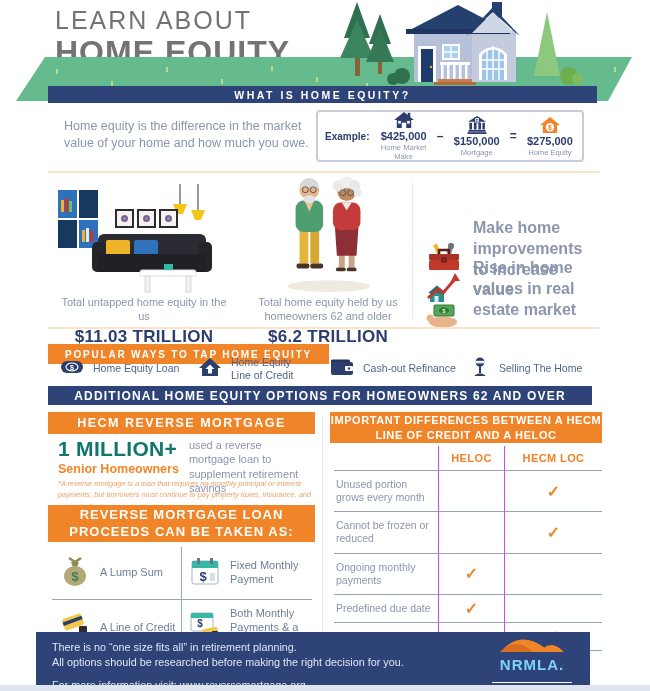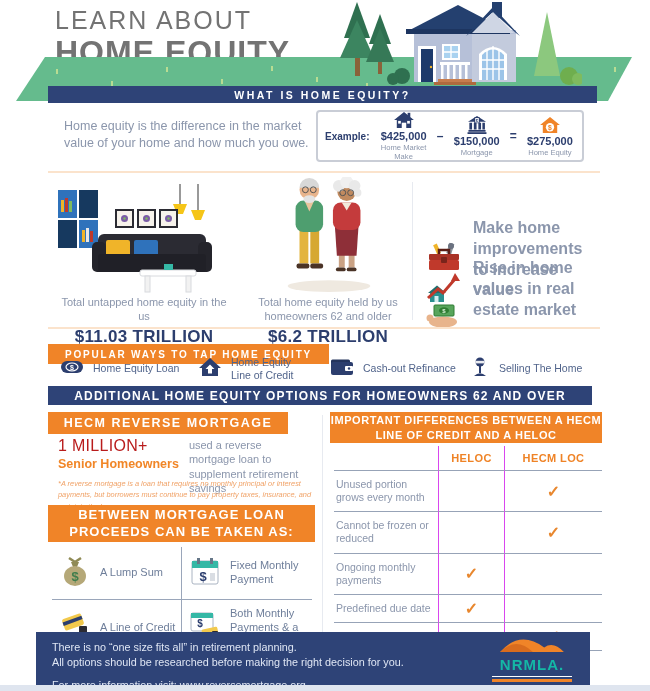--- a/index.html
+++ b/index.html
@@ -63,23 +63,23 @@
   .pop-item .lbl { font-size:10.5px; color:#51648b; line-height:1.25; font-weight:400; }
   #pop0 { left:60px; top:355px; }
   #pop1 { left:198px; top:355px; }
   #pop1 .lbl { width:72px; }
   #pop2 { left:330px; top:355px; }
   #pop3 { left:470px; top:355px; }
 
   #banner-additional { left:48px; top:386px; width:544px; height:19px; font-size:12px; letter-spacing:1.2px; }
 
   
-  #hecm-banner { left:48px; top:412px; width:240px; height:22px; font-size:12.5px; letter-spacing:1.5px; }
+  #hecm-banner { left:48px; top:412px; width:267px; height:22px; font-size:12.5px; letter-spacing:1.5px; }
   #million { left:58px; top:438px; width:260px; display:flex; gap:10px; }
-  #million .big { font-size:16px; font-weight:400; color:#b91c1c; line-height:1; letter-spacing:0.3px; }
+  #million .big { font-size:21px; font-weight:700; color:#0f766e; line-height:1; letter-spacing:0.3px; }
   #million .sub { font-size:12.5px; font-weight:800; color:#f18627; margin-top:3px; }
   #million .rest { font-size:11px; color:#8b96ac; line-height:1.3; width:122px; }
   #disclaimer { left:58px; top:478px; width:256px; font-size:7.4px; font-style:italic; color:#f0a267; line-height:1.55; }
   #proceeds-banner { left:48px; top:505px; width:267px; height:37px; font-size:13px;
     letter-spacing:1px; line-height:1.3; }
   #proceeds-grid { left:52px; top:547px; width:260px; display:grid; grid-template-columns:1fr 1fr; }
   .pcell { display:flex; align-items:center; gap:8px; padding:7px 2px 7px 6px; min-height:34px; box-sizing:border-box; }
   .pcell .lbl { font-size:11px; color:#6e7e9a; line-height:1.25; }
   .pcell.br { border-right:1px solid #9aa6ba; }
   .pcell.bb { border-bottom:1px solid #9aa6ba; }
@@ -96,22 +96,22 @@
   .dcheck { display:flex; align-items:center; justify-content:center;
     font-size:16px; font-weight:700; color:#e8872e; }
   .ht { border-top:1px solid #97a3b7; }
   .vl { border-left:1px solid #d946ef; }
 
   
   #footer { left:36px; top:632px; width:554px; height:53px; background:#2e4377; }
   #footer .lines { position:absolute; left:16px; top:8px; color:#dfe6f4; font-size:10.8px; line-height:1.38; }
   #footer .url { margin-top:8px; }
   #nrmla { position:absolute; right:18px; top:6px; width:80px; text-align:center; }
-  #nrmla .nm { color:#14b8a6; font-weight:800; font-size:15px; letter-spacing:1px;
-    border-bottom:1.5px solid #fff; padding-bottom:3px; margin-top:-1px; }
+  #nrmla .nm { color:#7dd3fc; font-weight:800; font-size:15px; letter-spacing:1px;
+    border-bottom:1.5px solid #fff; padding-bottom:9px; margin-top:-1px; }
   #nrmla .bar { height:3px; background:#f08428; margin-top:2px; }
   #bottom-strip { left:0; top:685px; width:650px; height:6px; background:#dfe5ef; }
 </style>
 </head>
 <body>
 
 <div id="canvas">
 
   <div class="abs" id="title">
     <div class="t1">LEARN ABOUT</div>
@@ -404,21 +404,21 @@
   <div class="abs" id="million">
     <div>
       <div class="big">1 MILLION+</div>
       <div class="sub">Senior Homeowners</div>
     </div>
     <div class="rest">used a reverse mortgage loan to supplement retirement savings</div>
   </div>
 
   <div class="abs" id="disclaimer">*A reverse mortgage is a loan that requires no monthly principal or interest payments, but borrowers must continue to pay property taxes, insurance, and maintain the home.</div>
 
-  <div class="abs banner-orange" id="proceeds-banner">BETWEEN MORTGAGE LOAN PROCEEDS CAN BE TAKEN AS:</div>
+  <div class="abs banner-orange" id="proceeds-banner">REVERSE MORTGAGE LOAN PROCEEDS CAN BE TAKEN AS:</div>
 
   <div class="abs" id="proceeds-grid">
     <div class="pcell br bb">
       <span>
         <svg width="34" height="34" viewBox="0 0 34 34">
             <path d="M11 4 l6 4 M23 4 l-6 4" stroke="#8f8a55" stroke-width="2.5"></path>
             <path d="M13 8 L21 8 L19 13 L15 13 Z" fill="#8f8a55"></path>
             <ellipse cx="17" cy="22" rx="11" ry="10" fill="#b5a878"></ellipse>
             <text x="17" y="27" font-size="13" font-weight="bold" fill="#3f7d4c" text-anchor="middle">$</text>
           </svg>

